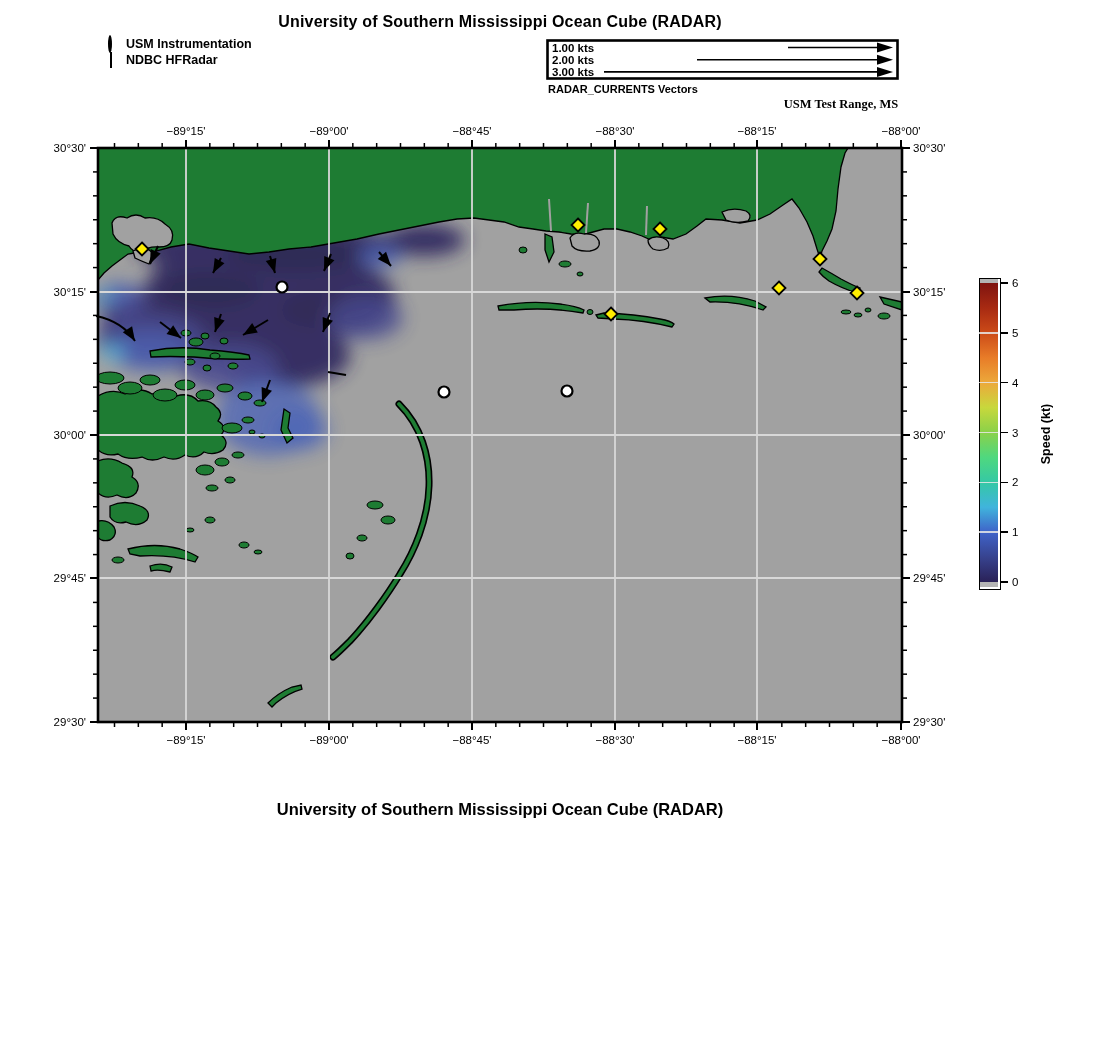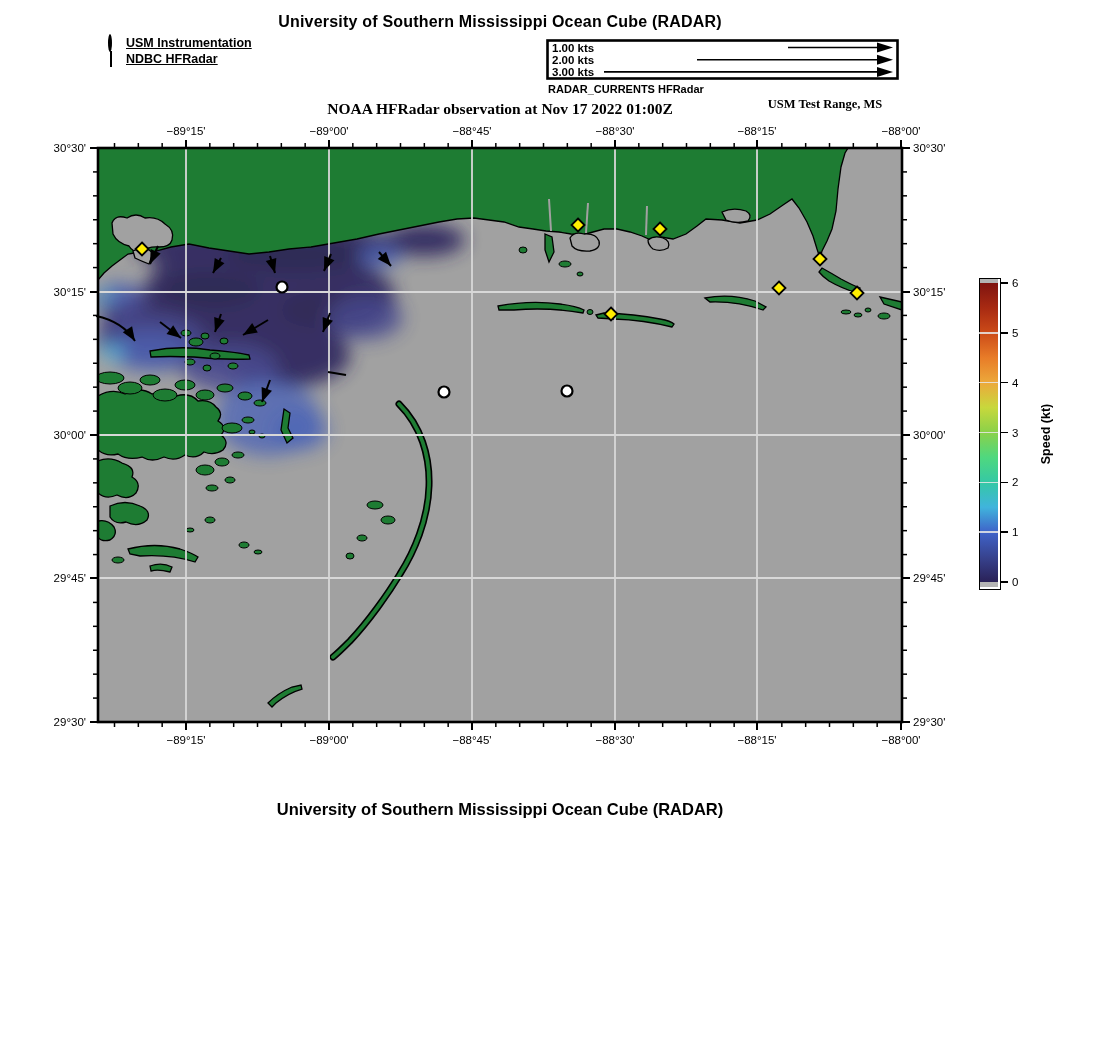--- a/index.html
+++ b/index.html
@@ -4,27 +4,27 @@
 <style>
   html,body{margin:0;padding:0;background:#fff;}
   .canvas{position:relative;width:1100px;height:1050px;background:#ffffff;
           font-family:"Liberation Sans",sans-serif;color:#000;overflow:hidden;}
   .abs{position:absolute;}
   .title-top{left:98px;top:13px;width:804px;text-align:center;
              font-size:16px;font-weight:bold;letter-spacing:0.2px;}
   .title-bottom{left:98px;top:800px;width:804px;text-align:center;
              font-size:16.5px;font-weight:bold;}
   .legend{left:108px;top:36px;font-size:12.5px;font-weight:bold;}
-  .legend-row{display:flex;align-items:flex-start;height:16px;text-decoration:underline;}
+  .legend-row{display:flex;align-items:center;height:16px;}
   .sym{display:inline-block;width:14px;height:14px;margin-right:4px;position:relative;}
   .sym-circle{width:12px;height:12px;border:2.2px solid #000;border-radius:50%;background:#fff;box-sizing:border-box;margin-top:1px;}
   .sym-diamond{width:9px;height:9px;background:#ffee00;border:1.6px solid #000;transform:rotate(45deg);margin:2px 2px 0 2px;}
   .subtitle{left:98px;top:100px;width:804px;text-align:center;
             font-family:"Liberation Serif",serif;font-size:15.5px;font-weight:bold;}
-  .region-label{left:740px;top:97px;width:170px;text-align:center;
+  .region-label{left:756px;top:97px;width:170px;text-align:center;
             font-family:"Liberation Serif",serif;font-size:12.5px;font-weight:bold;}
   .vec-caption{left:548px;top:83px;font-size:11px;font-weight:bold;}
   #vecbox{left:546px;top:39px;}
   #mapsvg{left:0;top:0;}
   .cb-wrap{left:979px;top:278px;width:22px;height:312px;}
   .cb-bar{position:absolute;left:0;top:0;width:22px;height:312px;border:1.4px solid #000;box-sizing:border-box;}
   .cb-cap{position:absolute;left:0;width:19.2px;height:5px;background:#b4b4b4;}
   .cb-grad{position:absolute;left:0;top:5px;width:19.2px;height:299px;}
   .cb-line{position:absolute;left:0;width:19.2px;height:1.6px;background:#e8e8e8;opacity:.85;}
   .cb-tick{position:absolute;width:7px;height:1.6px;background:#000;left:22px;}
@@ -369,23 +369,22 @@
   <text x="6" y="12.7" font-size="11.5" font-weight="bold" fill="#000" font-family="&quot;Liberation Sans&quot;,sans-serif">1.00 kts</text>
       <line x1="242" y1="8.5" x2="337" y2="8.5" stroke="#000" stroke-width="1.6"></line>
       <polygon points="347,8.5 331,3.5 331,13.5" fill="#000"></polygon>
       <text x="6" y="24.9" font-size="11.5" font-weight="bold" fill="#000" font-family="&quot;Liberation Sans&quot;,sans-serif">2.00 kts</text>
       <line x1="151" y1="20.7" x2="337" y2="20.7" stroke="#000" stroke-width="1.6"></line>
       <polygon points="347,20.7 331,15.7 331,25.7" fill="#000"></polygon>
       <text x="6" y="37.1" font-size="11.5" font-weight="bold" fill="#000" font-family="&quot;Liberation Sans&quot;,sans-serif">3.00 kts</text>
       <line x1="58" y1="32.9" x2="337" y2="32.9" stroke="#000" stroke-width="1.6"></line>
       <polygon points="347,32.9 331,27.9 331,37.9" fill="#000"></polygon>
     </svg>
-  <div class="abs vec-caption">RADAR_CURRENTS HFRadar</div>
-
-  <div class="abs subtitle">NOAA HFRadar observation at Nov 17 2022 01:00Z</div>
+  <div class="abs vec-caption">RADAR_CURRENTS Vectors</div>
+
   <div class="abs region-label">USM Test Range, MS</div>
 
   <div class="abs cb-wrap">
     <div class="cb-cap" style="top:0;"></div>
     <div class="cb-grad" id="cbgrad" style="background: linear-gradient(to top, rgb(42, 33, 87), rgb(55, 67, 143), rgb(63, 99, 201), rgb(64, 180, 220), rgb(53, 200, 165), rgb(79, 216, 127), rgb(138, 209, 74), rgb(200, 216, 60), rgb(236, 169, 59), rgb(232, 124, 40), rgb(204, 75, 24), rgb(168, 42, 18), rgb(127, 20, 16));"></div>
     <div class="cb-cap" style="top:304px;"></div>
     <div class="cb-bar"></div>
     <div id="cbmarks">
         <div class="cb-tick" style="top: 303.2px;"></div>
         <div class="cb-label" style="top: 304px;">0</div>

